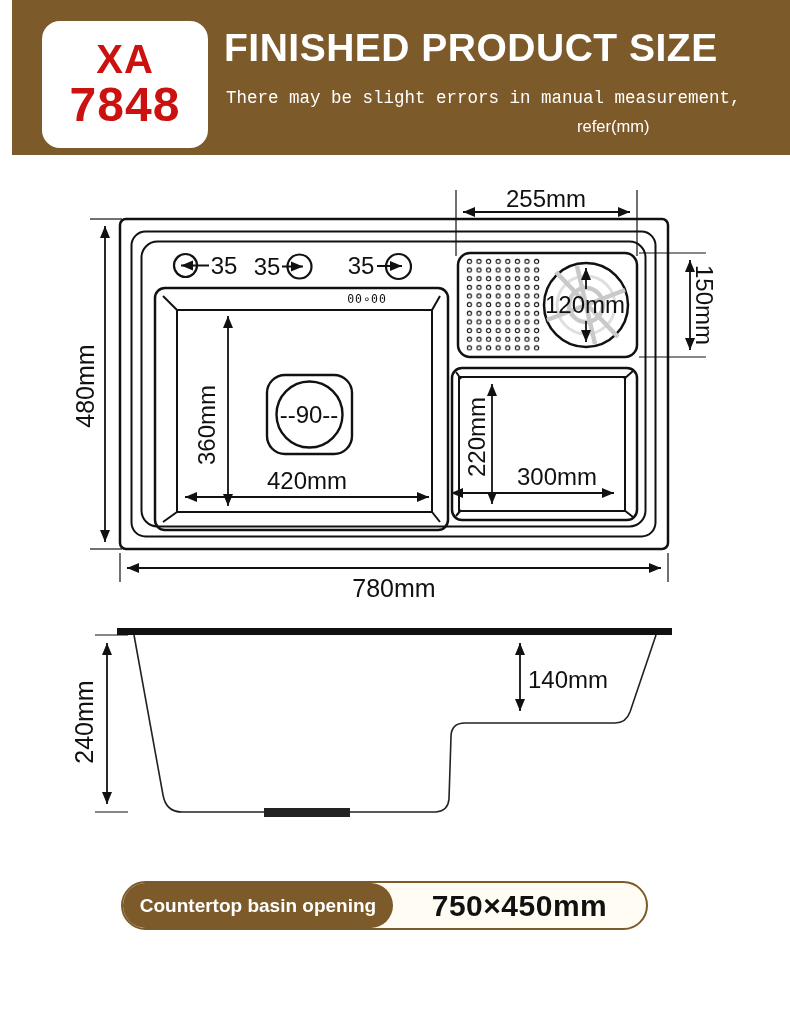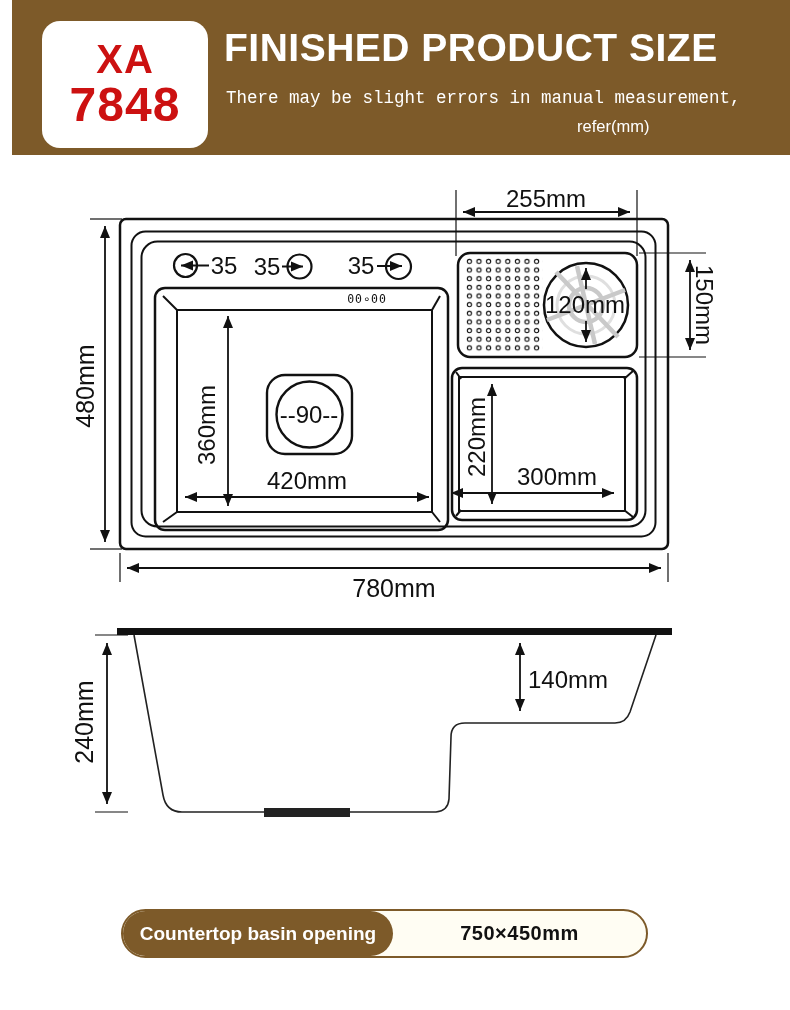--- a/index.html
+++ b/index.html
@@ -16,25 +16,25 @@
   .note{position:absolute;left:214px;top:86px;font-size:17.5px;color:#fff;line-height:1.38;font-family:Liberation Mono, monospace;}
   .unit{position:absolute;left:565px;top:117px;font-size:16.5px;color:#fff;}
   
   svg{position:absolute;left:0;top:0;}
   svg text{font-family:"Liberation Sans",sans-serif;fill:#111;}
   .dim-t{font-size:24px;}
   .dim-tb{font-size:25px;}
   .disp{font-size:11.5px;font-family:"DejaVu Sans Mono","Liberation Mono",monospace;letter-spacing:1px;}
   
   .pill{position:absolute;left:121px;top:881px;width:527px;height:49px;background:#fffdf3;
-      border:2px solid #7d5a29;border-radius:27px;display:flex;align-items:stretch;box-sizing:border-box;margin-top:28px;}
+      border:2px solid #7d5a29;border-radius:27px;display:flex;align-items:stretch;box-sizing:border-box;}
   .pill-label{width:270px;background:#7d5a29;border-radius:24px;display:flex;align-items:center;
       justify-content:center;color:#fff;font-weight:bold;font-size:19px;}
   .pill-value{flex:1;display:flex;align-items:center;justify-content:center;
-      font-size:20px;font-weight:bold;color:#111;letter-spacing:.5px;}
+      font-size:30px;font-weight:bold;color:#111;letter-spacing:.5px;}
 </style>
 </head>
 <body>
 
 <div class="header">
   <div class="model-card">
     <div class="model-top">XA</div>
     <div class="model-bottom">7848</div>
   </div>
   <div class="title">FINISHED PRODUCT SIZE</div>

